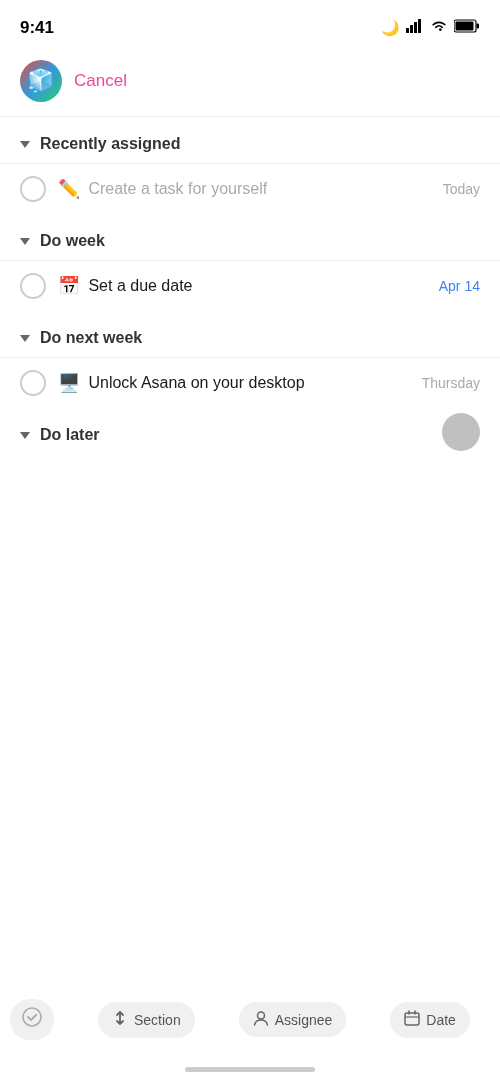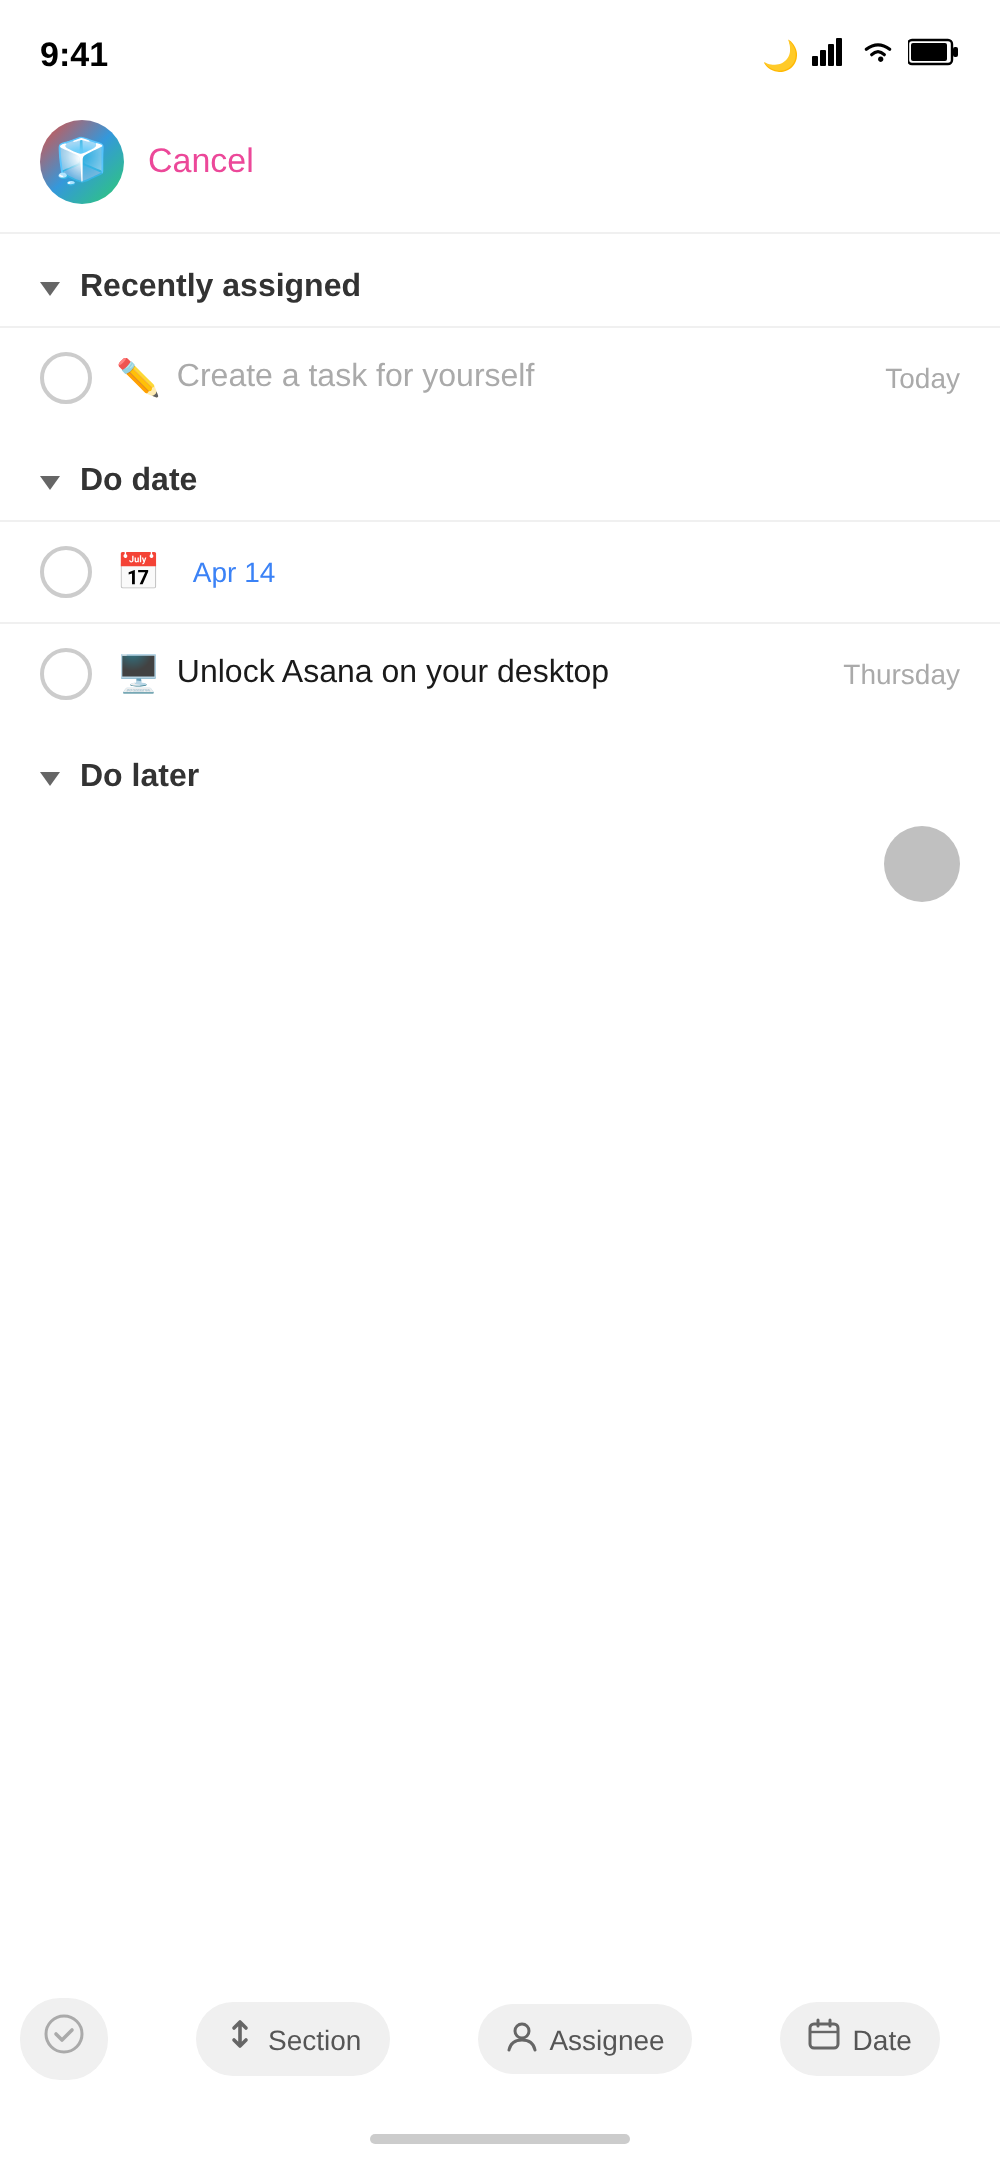--- a/index.html
+++ b/index.html
@@ -231,28 +231,33 @@
   </div>
   <div class="task-row">
     <div class="task-checkbox"></div>
     <span class="task-icon">✏️</span>
     <span class="task-text">Create a task for yourself</span>
     <span class="task-date">Today</span>
   </div>
 
   <div class="section-header">
     <div class="chevron-down"></div>
-    <span class="section-title">Do date</span>
+    <span class="section-title">Do week</span>
   </div>
   <div class="task-row">
     <div class="task-checkbox"></div>
     <span class="task-icon">📅</span>
+    <span class="task-text active">Set a due date</span>
     <span class="task-date overdue">Apr 14</span>
   </div>
 
+  <div class="section-header">
+    <div class="chevron-down"></div>
+    <span class="section-title">Do next week</span>
+  </div>
   <div class="task-row">
     <div class="task-checkbox"></div>
     <span class="task-icon">🖥️</span>
     <span class="task-text active">Unlock Asana on your desktop</span>
     <span class="task-date">Thursday</span>
   </div>
 
   <div class="section-header">
     <div class="chevron-down"></div>
     <span class="section-title">Do later</span>

